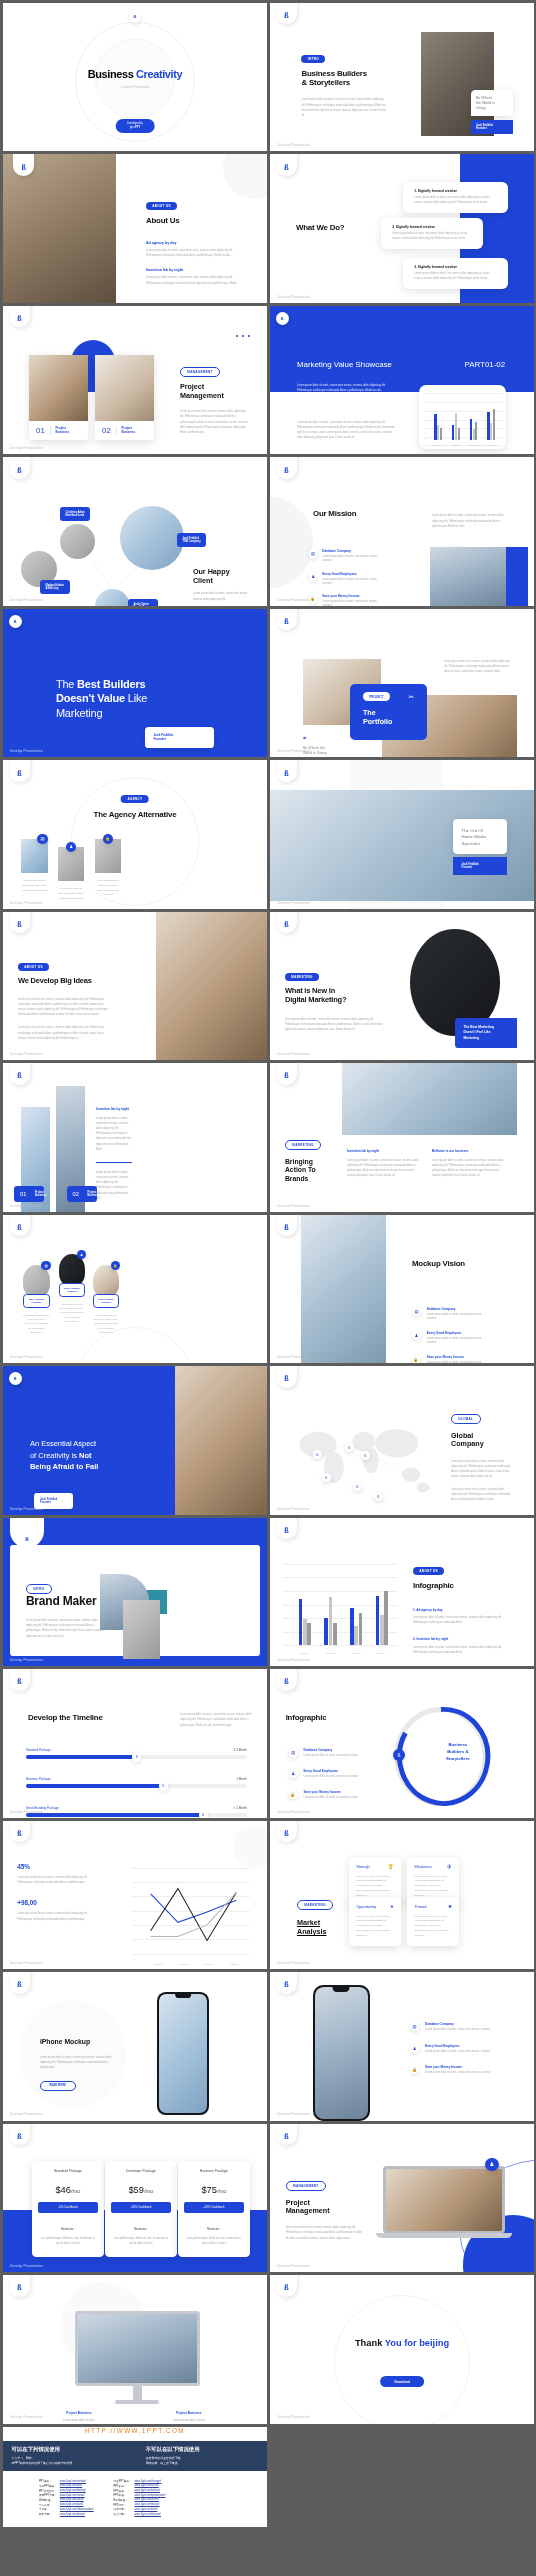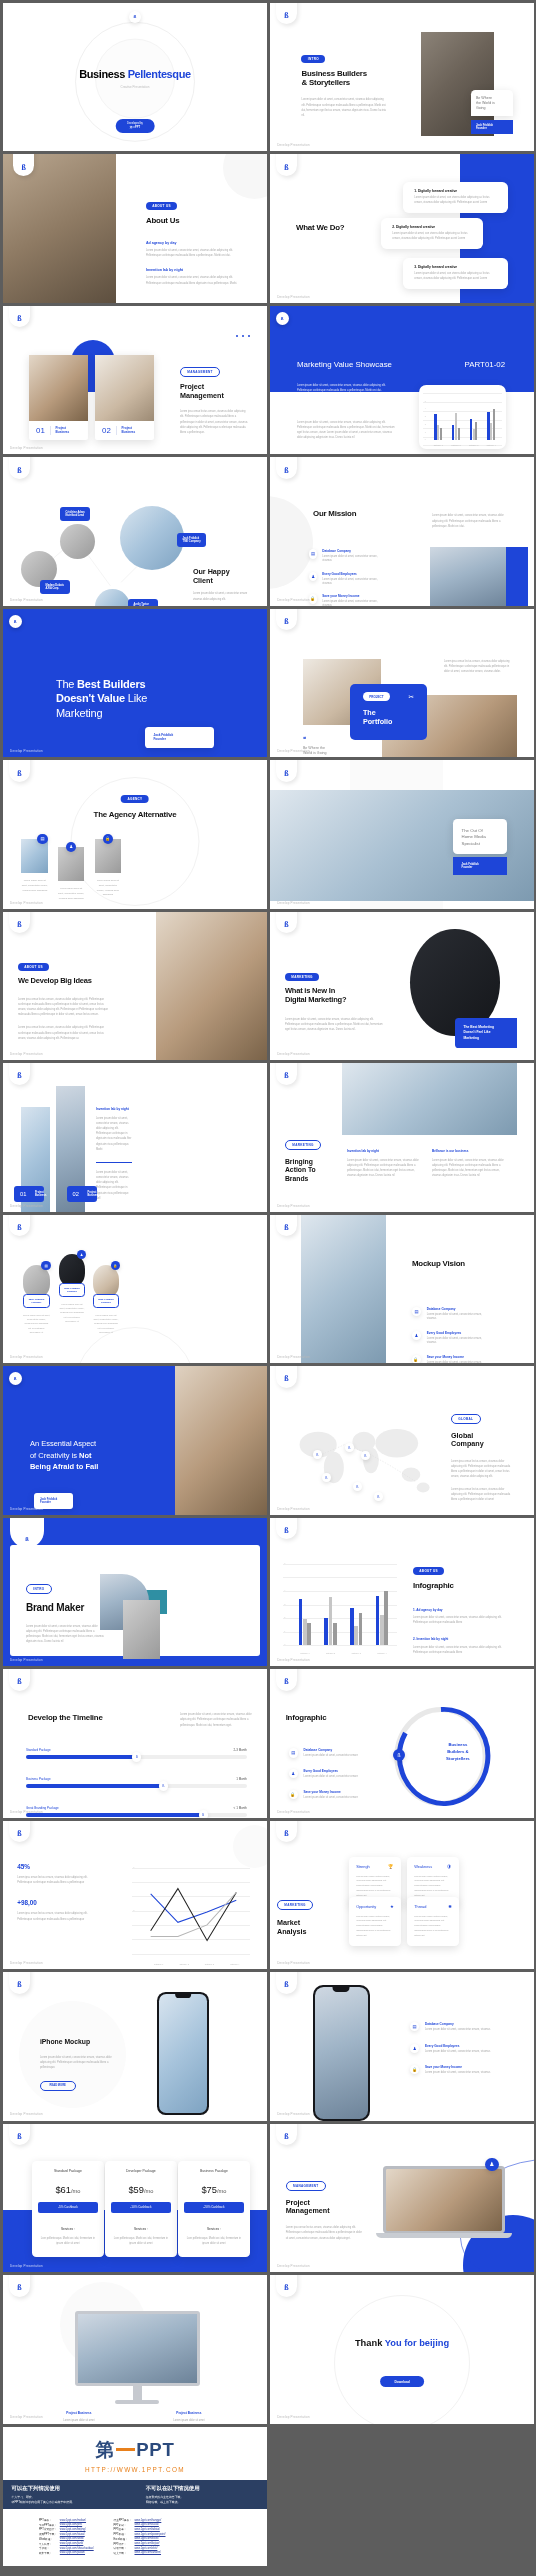--- a/index.html
+++ b/index.html
@@ -101,21 +101,21 @@
 
   <div class="slide">
     <div class="circ-deco" style="width:120px;height:120px;left:50%;top:50%;transform:translate(-50%,-46%);"></div>
     <div class="circ-deco" style="width:80px;height:80px;left:50%;top:50%;transform:translate(-50%,-48%);border-color:#f4f4f4;background:#fcfcfc;"></div>
     <div style="position:absolute;left:50%;top:7.9px;transform:translateX(-50%);width:12px;height:12px;border-radius:50%;background:#fff;box-shadow:0 1.4px 4.3px rgba(0,0,0,.12);display:flex;align-items:center;justify-content:center;">
       <span style="color:#1e45d8;font-weight:bold;font-size:5px;font-family:'Liberation Serif',serif">ß</span>
     </div>
     <div style="position:absolute;left:0;right:0;top:44%;text-align:center;">
       <div style="font-size:11px;font-weight:bold;letter-spacing:-0.4px;">
         <span>Business</span>
-        <span style="color:#1e45d8">Pellentesque</span>
+        <span style="color:#1e45d8">Creativity</span>
       </div>
       <div style="font-size:3px;color:#bdbdbd;margin-top:4.3px;">Creative Presentation</div>
     </div>
     <div style="position:absolute;left:50%;top:78%;transform:translateX(-50%);background:#1e45d8;color:#fff;border-radius:14.3px;padding:3.6px 11.4px;text-align:center;line-height:1.4;">
       <div style="font-size:2.6px">Developed by</div>
       <div style="font-size:2.6px;font-weight:bold">第一PPT</div>
     </div>
   </div>
 
   <div class="slide">
@@ -648,21 +648,21 @@
     <div class="footer">Develop   Presentation</div>
   </div>
 
   <div class="slide blue">
     <div style="position:absolute;left:7.2px;top:-13px;width:34px;height:43px;background:#fff;border-radius:0 0 18.6px 18.6px;z-index:6;display:flex;align-items:flex-end;justify-content:center;padding-bottom:5.7px;">
       <span style="color:#1e45d8;font-weight:bold;font-size:6.4px;font-family:'Liberation Serif',serif">ß</span>
     </div>
     <div style="position:absolute;left:7.2px;top:27px;right:7.2px;bottom:10px;background:#fff;border-radius:2.9px;"></div>
     <div style="position:absolute;left:23px;top:62px;width:79px;z-index:4;">
       <span class="pill outline">INTRO</span>
-      <h2 class="t" style="margin-top:8px;font-size:10px;">Brand Maker</h2>
+      <h2 class="t" style="margin-top:0;font-size:12px;">Brand Maker</h2>
       <p class="body-txt" style="margin-top:10px;">Lorem ipsum dolor sit amet, consectetur ornare, vivamus dolor adipiscing elit. Pellentesque scelerisque malesuada libero a pellentesque. Morbi orci dui, fermentum eget lectus ornare, vivamus dignissim risus. Donec lacinia nil</p>
     </div>
     <div class="img ph3" style="position:absolute;left:97px;top:56px;width:49px;height:56px;border-radius:0 27px 0 0;z-index:4;"></div>
     <div style="position:absolute;left:140px;top:72px;width:24px;height:24px;background:#2f8fa3;z-index:3;"></div>
     <div class="img ph8" style="position:absolute;left:120px;top:82px;width:37px;height:59px;z-index:5;"></div>
     <div class="footer light" style="z-index:8">Develop   Presentation</div>
   </div>
 
   <div class="slide">
     <div class="logo-badge">
@@ -865,21 +865,21 @@
         </div>
       </div>
     </div>
     <div class="footer">Develop   Presentation</div>
   </div>
 
   <div class="slide">
     <div class="logo-badge">
         <span class="mark">ß</span>
       </div>
-    <div style="position:absolute;left:7px;top:75px;width:50px;">
+    <div style="position:absolute;left:27px;top:75px;width:50px;text-decoration:underline;">
       <span class="pill outline">MARKETING</span>
       <h3 class="t" style="margin-top:7.9px;white-space:pre-line;font-size:7.2px;line-height:1.3">Market
 Analysis</h3>
     </div>
     <div class="card" style="position:absolute;left:79px;top:36px;width:52px;padding:7.2px 7.2px;border-radius:4.3px;">
       <div style="display:flex;justify-content:space-between;align-items:center">
         <span style="font-size:3.9px;color:#1e45d8">Strengh</span>
         <span style="color:#1e45d8;font-size:4.3px">🏆</span>
       </div>
       <p class="body-txt" style="margin-top:5.7px;font-size:2.4px">Lorem ipsu ornae lectus ornare, vivamus dolor adipiscing elit. Pellentesque scelerisque malesuada libero a pellentesque interior sit</p>
@@ -959,21 +959,21 @@
     <div class="footer">Develop   Presentation</div>
   </div>
 
   <div class="slide">
     <div class="blue" style="position:absolute;left:0;bottom:0;width:100%;height:42%;"></div>
     <div class="logo-badge">
         <span class="mark">ß</span>
       </div>
     <div class="card" style="position:absolute;left:29px;top:37px;width:72px;padding:8.6px 5.7px 11.4px;text-align:center;border-radius:4.3px;">
       <div style="font-size:3.4px;color:#444">Standard Package</div>
-      <div style="margin-top:11.4px;font-size:9.3px;color:#111"><span>$61</span><span style="font-size:5.7px;color:#555">/mo</span></div>
+      <div style="margin-top:11.4px;font-size:9.3px;color:#111"><span>$46</span><span style="font-size:5.7px;color:#555">/mo</span></div>
       <div style="margin-top:7.2px;background:#1e45d8;color:#fff;font-size:3px;padding:3.6px 0;border-radius:2.1px;">-5% Cashback</div>
       <div style="margin-top:14.3px;font-size:3.2px;color:#333">Services :</div>
       <p class="body-txt" style="margin-top:4.3px">Lore pellentesque. Morbi orci dui, fermentum in ipsum dolor sit amet</p>
     </div>
     <div class="card" style="position:absolute;left:102px;top:37px;width:72px;padding:8.6px 5.7px 11.4px;text-align:center;border-radius:4.3px;">
       <div style="font-size:3.4px;color:#444">Developer  Package</div>
       <div style="margin-top:11.4px;font-size:9.3px;color:#111"><span>$59</span><span style="font-size:5.7px;color:#555">/mo</span></div>
       <div style="margin-top:7.2px;background:#1e45d8;color:#fff;font-size:3px;padding:3.6px 0;border-radius:2.1px;">-10% Cashback</div>
       <div style="margin-top:14.3px;font-size:3.2px;color:#333">Services :</div>
       <p class="body-txt" style="margin-top:4.3px">Lore pellentesque. Morbi orci dui, fermentum in ipsum dolor sit amet</p>
@@ -1041,23 +1041,20 @@
       </div>
     <div class="circ-deco" style="width:136px;height:136px;left:50%;top:20px;transform:translateX(-50%);border-color:#f2f2f2"></div>
     <div style="position:absolute;left:0;right:0;top:42%;text-align:center;font-size:9.3px;">
       <span style="color:#111;font-weight:bold">Thank </span><span style="color:#1e45d8;font-weight:bold">You for beijing</span>
     </div>
     <div style="position:absolute;left:50%;top:68%;transform:translateX(-50%);background:#1e45d8;color:#fff;border-radius:14.3px;padding:3.6px 14.3px;font-size:3.2px;font-weight:bold">Download</div>
     <div class="footer">Develop   Presentation</div>
   </div>
 
   <div class="slide lic" style="aspect-ratio:auto;height:auto;">
-    <div class="logo1">
-      <span class="zh">第</span><span class="dash"></span><span class="zh">PPT</span>
-    </div>
     <div class="url">HTTP://WWW.1PPT.COM</div>
     <div class="band">
       <div style="flex:1">
         <h4>可以在下列情况使用</h4>
         <ul>
             <li>个人学习、研究。</li>
         <li>将PPT模板中的内容用于其它办公或教学中使用。</li>
           </ul>
       </div>
       <div style="flex:1">

